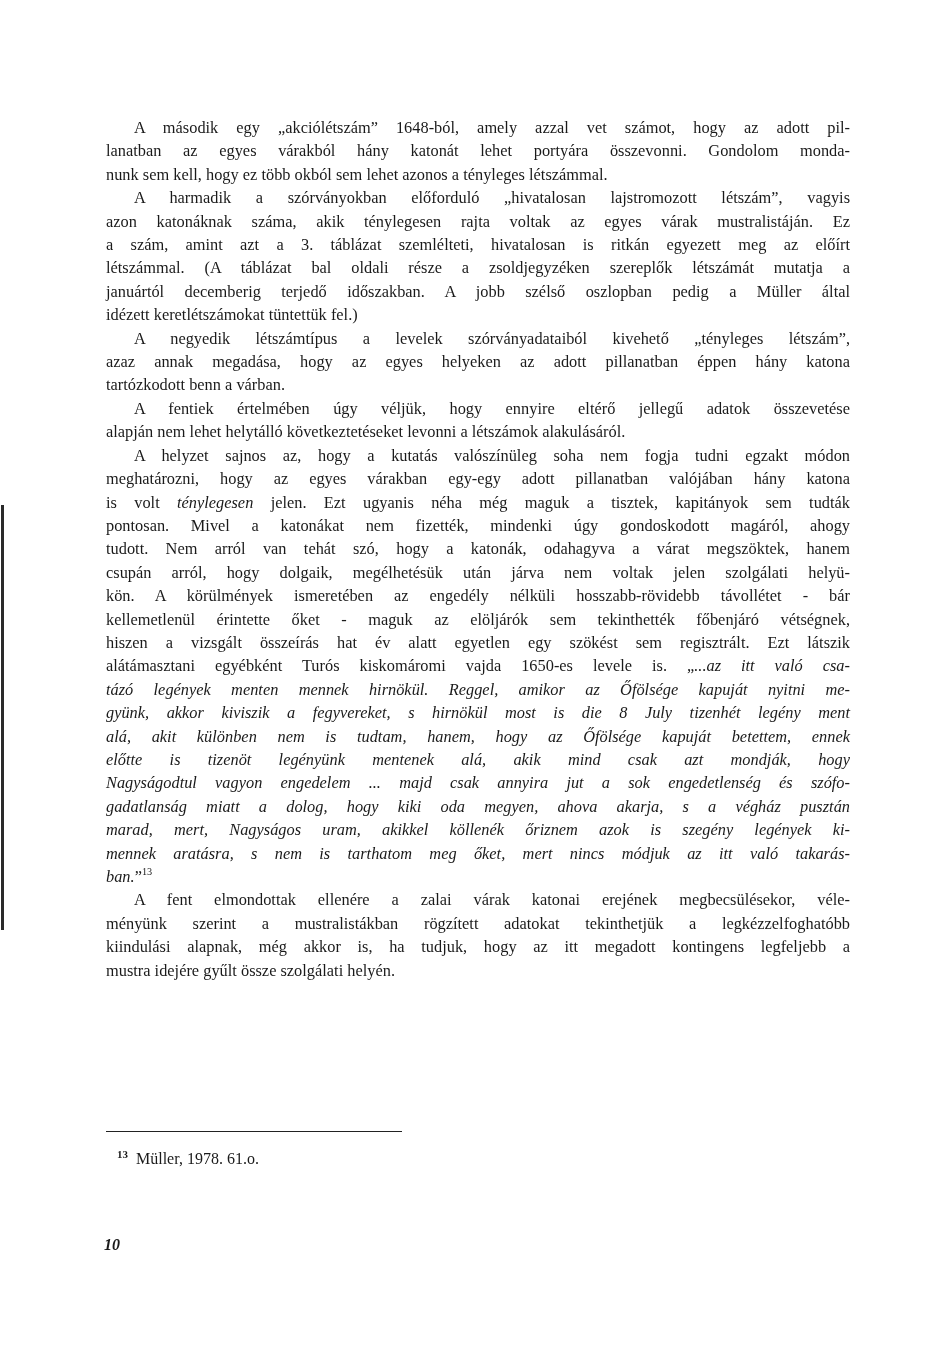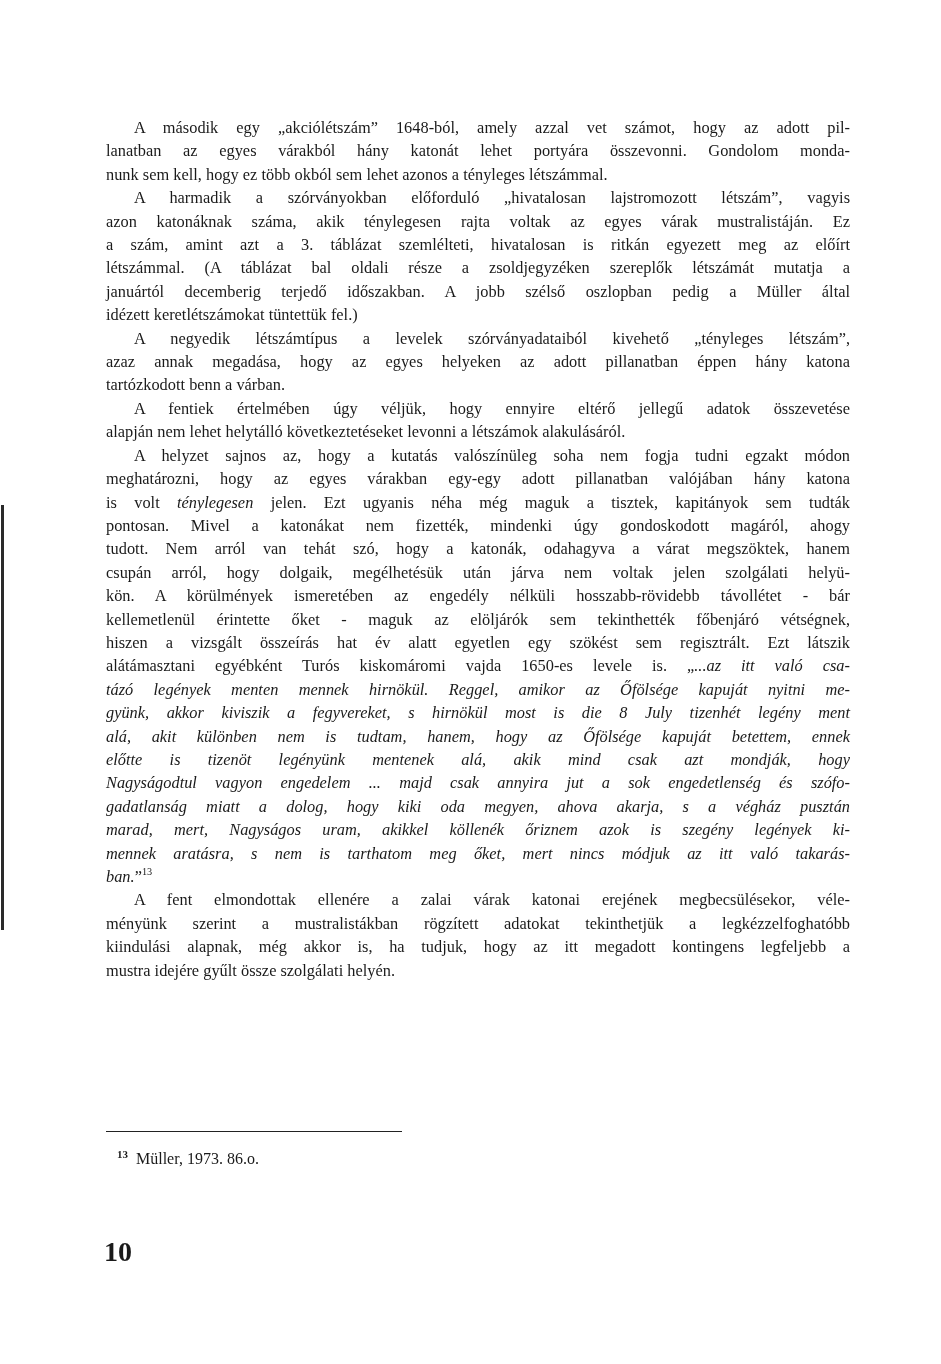--- a/index.html
+++ b/index.html
@@ -80,22 +80,23 @@
     .footnote .fn-num {
       font-size: 11px;
       vertical-align: super;
       font-weight: bold;
       margin-right: 8px;
     }
     .page-number {
       position: absolute;
       left: 104px;
       top: 1236px;
-      font-size: 28px;
+      font-size: 16px;
       font-weight: bold;
+      font-style: italic;
     }
   </style>
 </head>
 <body>
 
 <div class="margin-line"></div>
 
 <div class="text-block">
 
   <p class="para">
@@ -150,16 +151,16 @@
     <span class="line first">A fent elmondottak ellenére a zalai várak katonai erejének  megbecsülésekor, véle-</span>
     <span class="line">ményünk szerint a mustralistákban rögzített adatokat tekinthetjük a legkézzelfoghatóbb</span>
     <span class="line">kiindulási alapnak, még akkor is, ha tudjuk, hogy az itt megadott kontingens legfeljebb a</span>
     <span class="line last">mustra idejére gyűlt össze szolgálati helyén.</span>
   </p>
 </div>
 
 <div class="footnote-rule"></div>
 
 <div class="footnote">
-  <span class="fn-num">13</span><span>Müller, 1973. 86.o.</span>
+  <span class="fn-num">13</span><span>Müller, 1978. 61.o.</span>
 </div>
 
 <div class="page-number">10</div>
 
 </body></html>

